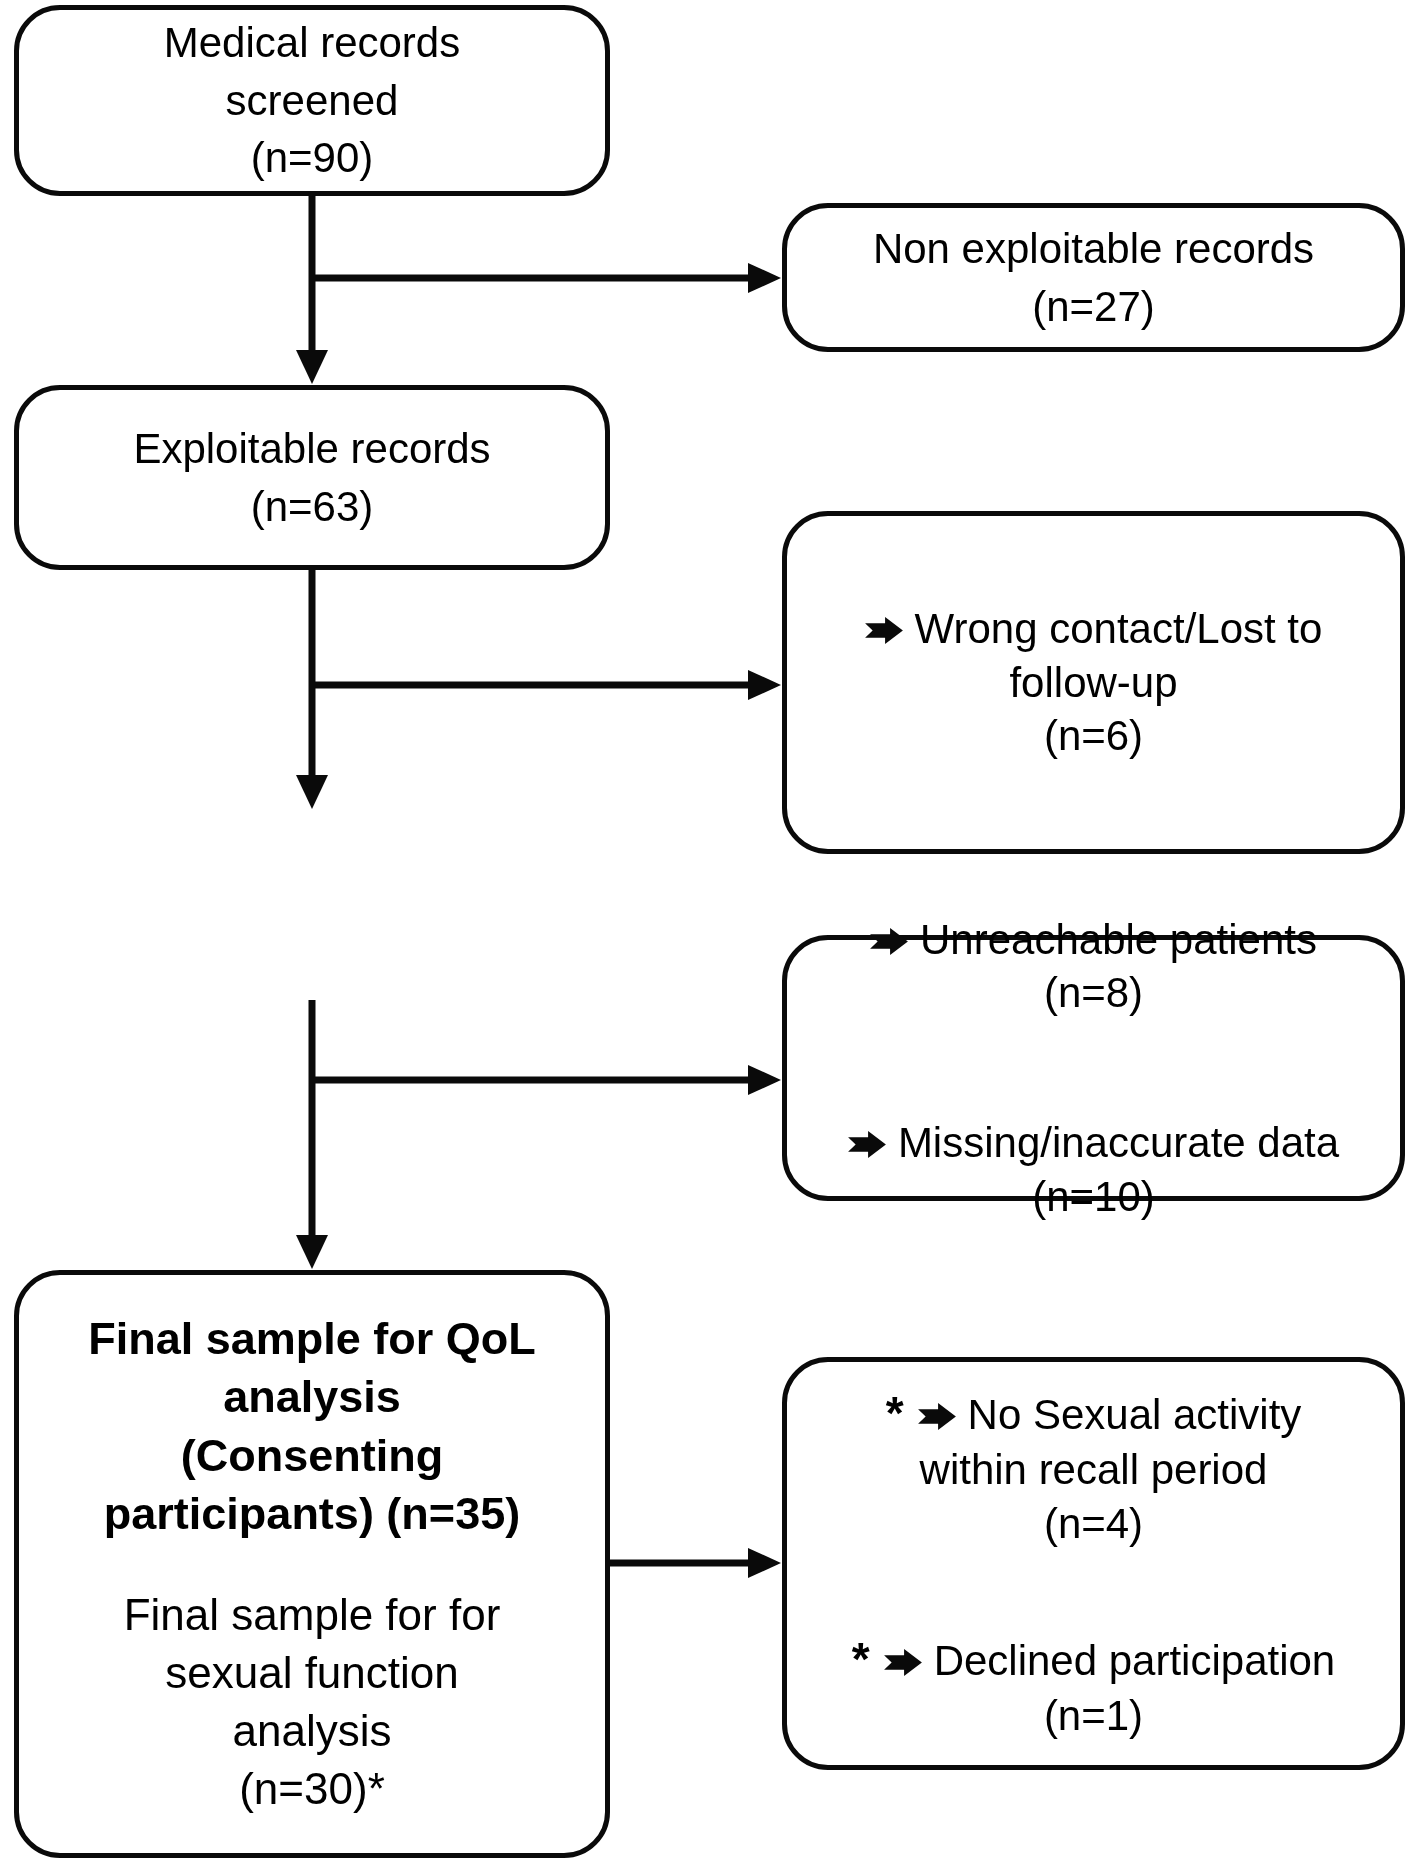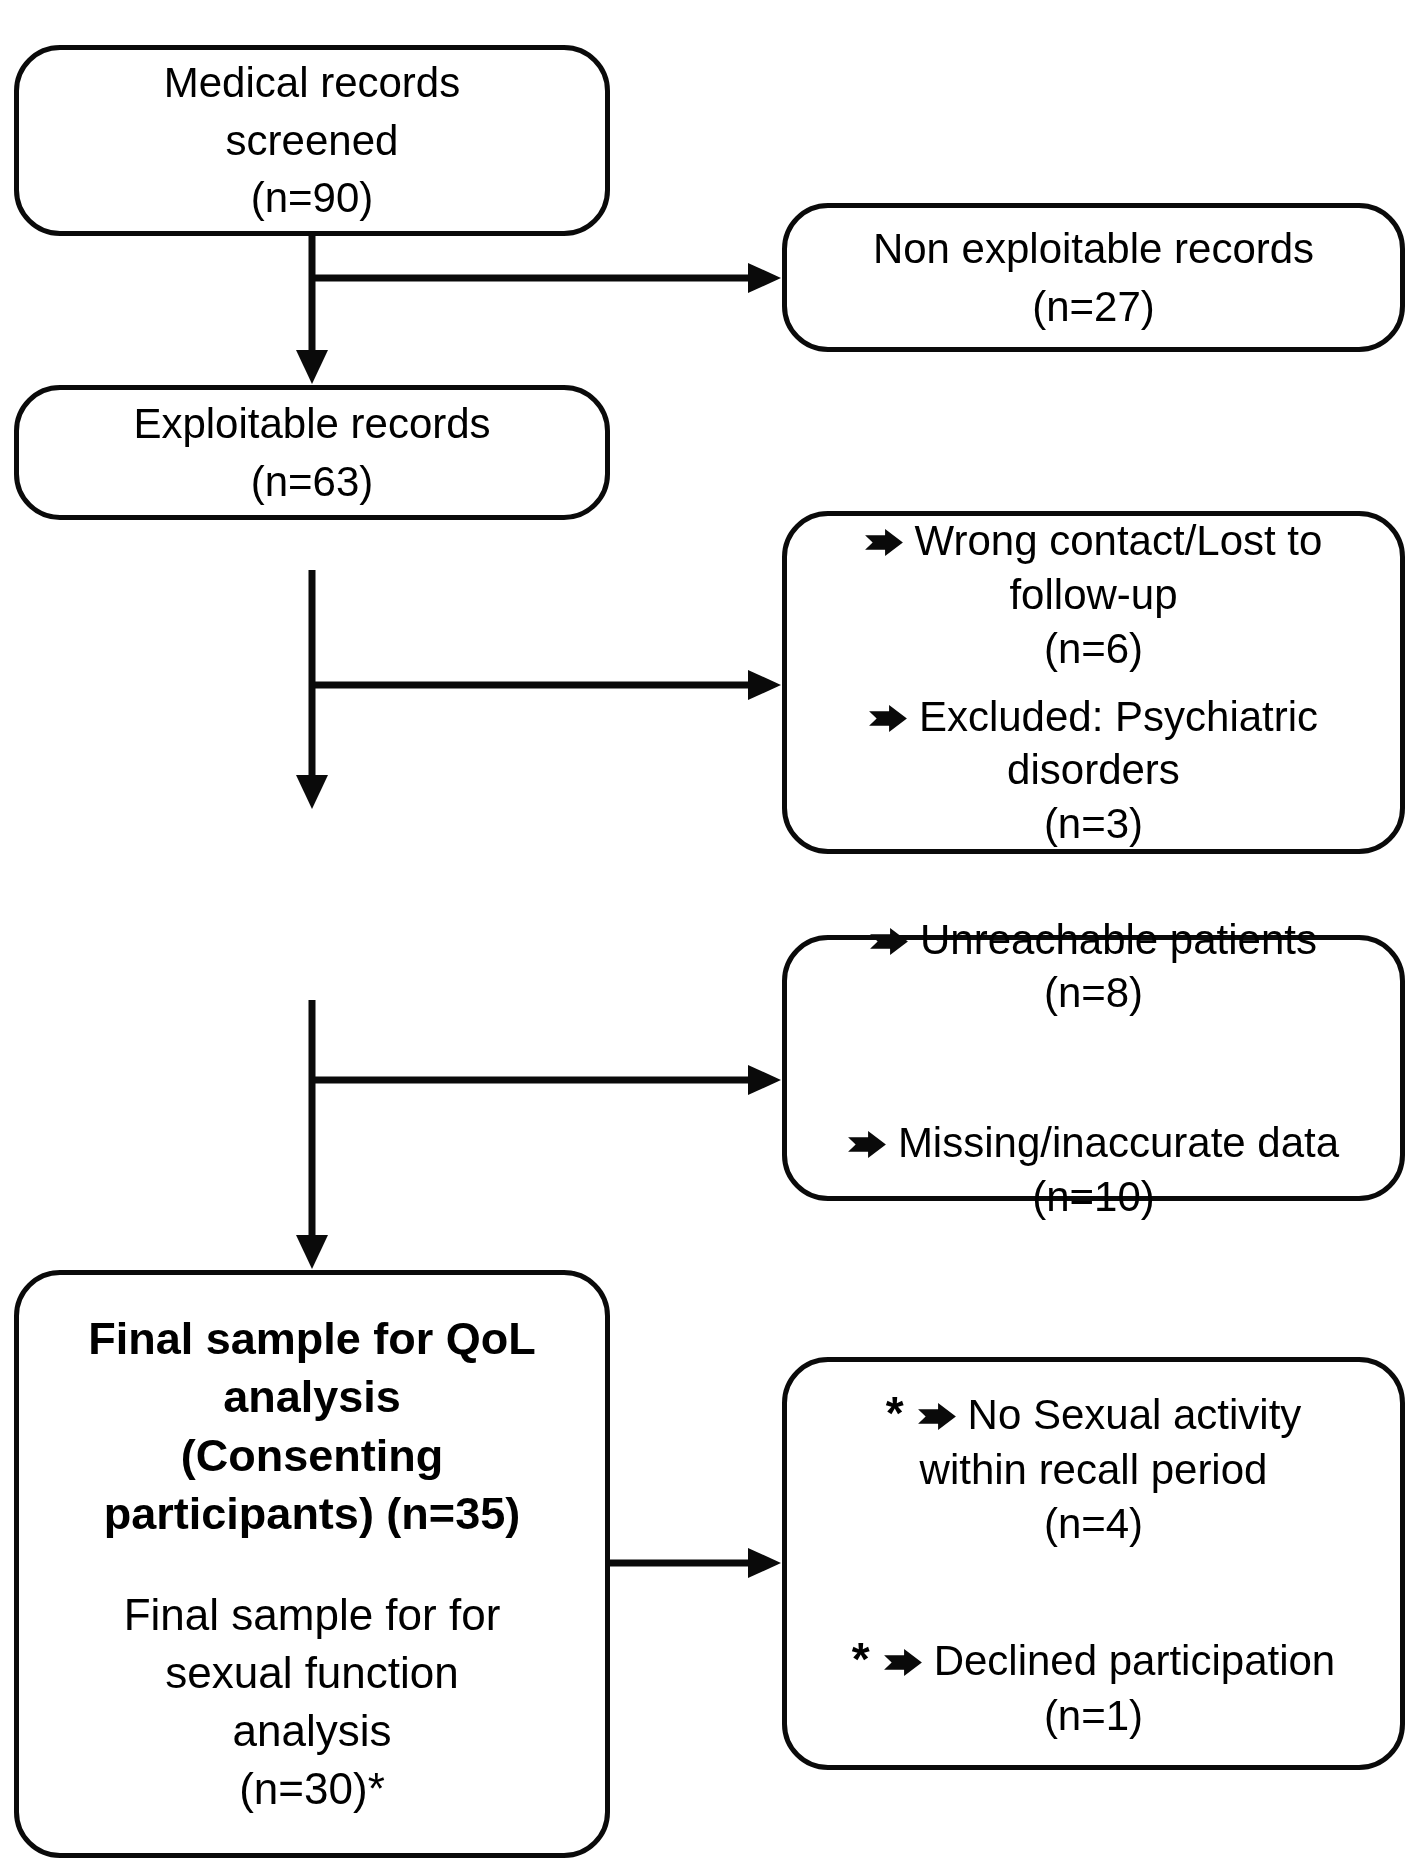--- a/index.html
+++ b/index.html
@@ -35,22 +35,22 @@
     justify-content: center;
     align-items: center;
     text-align: center;
   }
   .box-text {
     white-space: pre-line;
     font-size: 42px;
     line-height: 1.38;
   }
   
-  .box.l1 { left: 14px;  top: 5px;    width: 596px; height: 191px; margin-top: 40px; }
-  .box.l2 { left: 14px;  top: 385px;  width: 596px; height: 135px; }
+  .box.l1 { left: 14px;  top: 5px;    width: 596px; height: 191px; }
+  .box.l2 { left: 14px;  top: 385px;  width: 596px; height: 185px; }
   .box.l3 { left: 14px;  top: 810px;  width: 596px; height: 190px; }
   .box.l4 { left: 14px;  top: 1270px; width: 596px; height: 588px; }
   
   .box.r1 { left: 782px; top: 203px;  width: 623px; height: 149px; }
   .box.r2 { left: 782px; top: 500px;  width: 623px; height: 343px; }
   .box.r3 { left: 782px; top: 935px;  width: 623px; height: 266px; }
   .box.r4 { left: 782px; top: 1357px; width: 623px; height: 413px; }
 
   .box.r2 { gap: 14px; margin-top: 11px; }
   .box.r3 { gap: 96px; }
@@ -146,25 +146,20 @@
     <div class="box-text">Non exploitable records
 (n=27)</div>
   </div>
 
   <div class="box r2">
     <div class="bullet-item"><svg class="bullet-icon" viewBox="0 0 14 10">
           <path fill="#0a0a0a" d="M0 2.3 L7.4 2.3 L7.4 0 L14 5 L7.4 10 L7.4 7.7 L0 7.7 L2.8 5 Z"></path>
         </svg><span>Wrong contact/Lost to
 follow-up
 (n=6)</span></div>
-    <div class="bullet-item"><svg class="bullet-icon" viewBox="0 0 14 10">
-          <path fill="#0a0a0a" d="M0 2.3 L7.4 2.3 L7.4 0 L14 5 L7.4 10 L7.4 7.7 L0 7.7 L2.8 5 Z"></path>
-        </svg><span>Excluded: Psychiatric
-disorders
-(n=3)</span></div>
   </div>
 
   <div class="box r3">
     <div class="bullet-item"><svg class="bullet-icon" viewBox="0 0 14 10">
           <path fill="#0a0a0a" d="M0 2.3 L7.4 2.3 L7.4 0 L14 5 L7.4 10 L7.4 7.7 L0 7.7 L2.8 5 Z"></path>
         </svg><span>Unreachable patients
 (n=8)</span></div>
     <div class="bullet-item"><svg class="bullet-icon" viewBox="0 0 14 10">
           <path fill="#0a0a0a" d="M0 2.3 L7.4 2.3 L7.4 0 L14 5 L7.4 10 L7.4 7.7 L0 7.7 L2.8 5 Z"></path>
         </svg><span>Missing/inaccurate data

